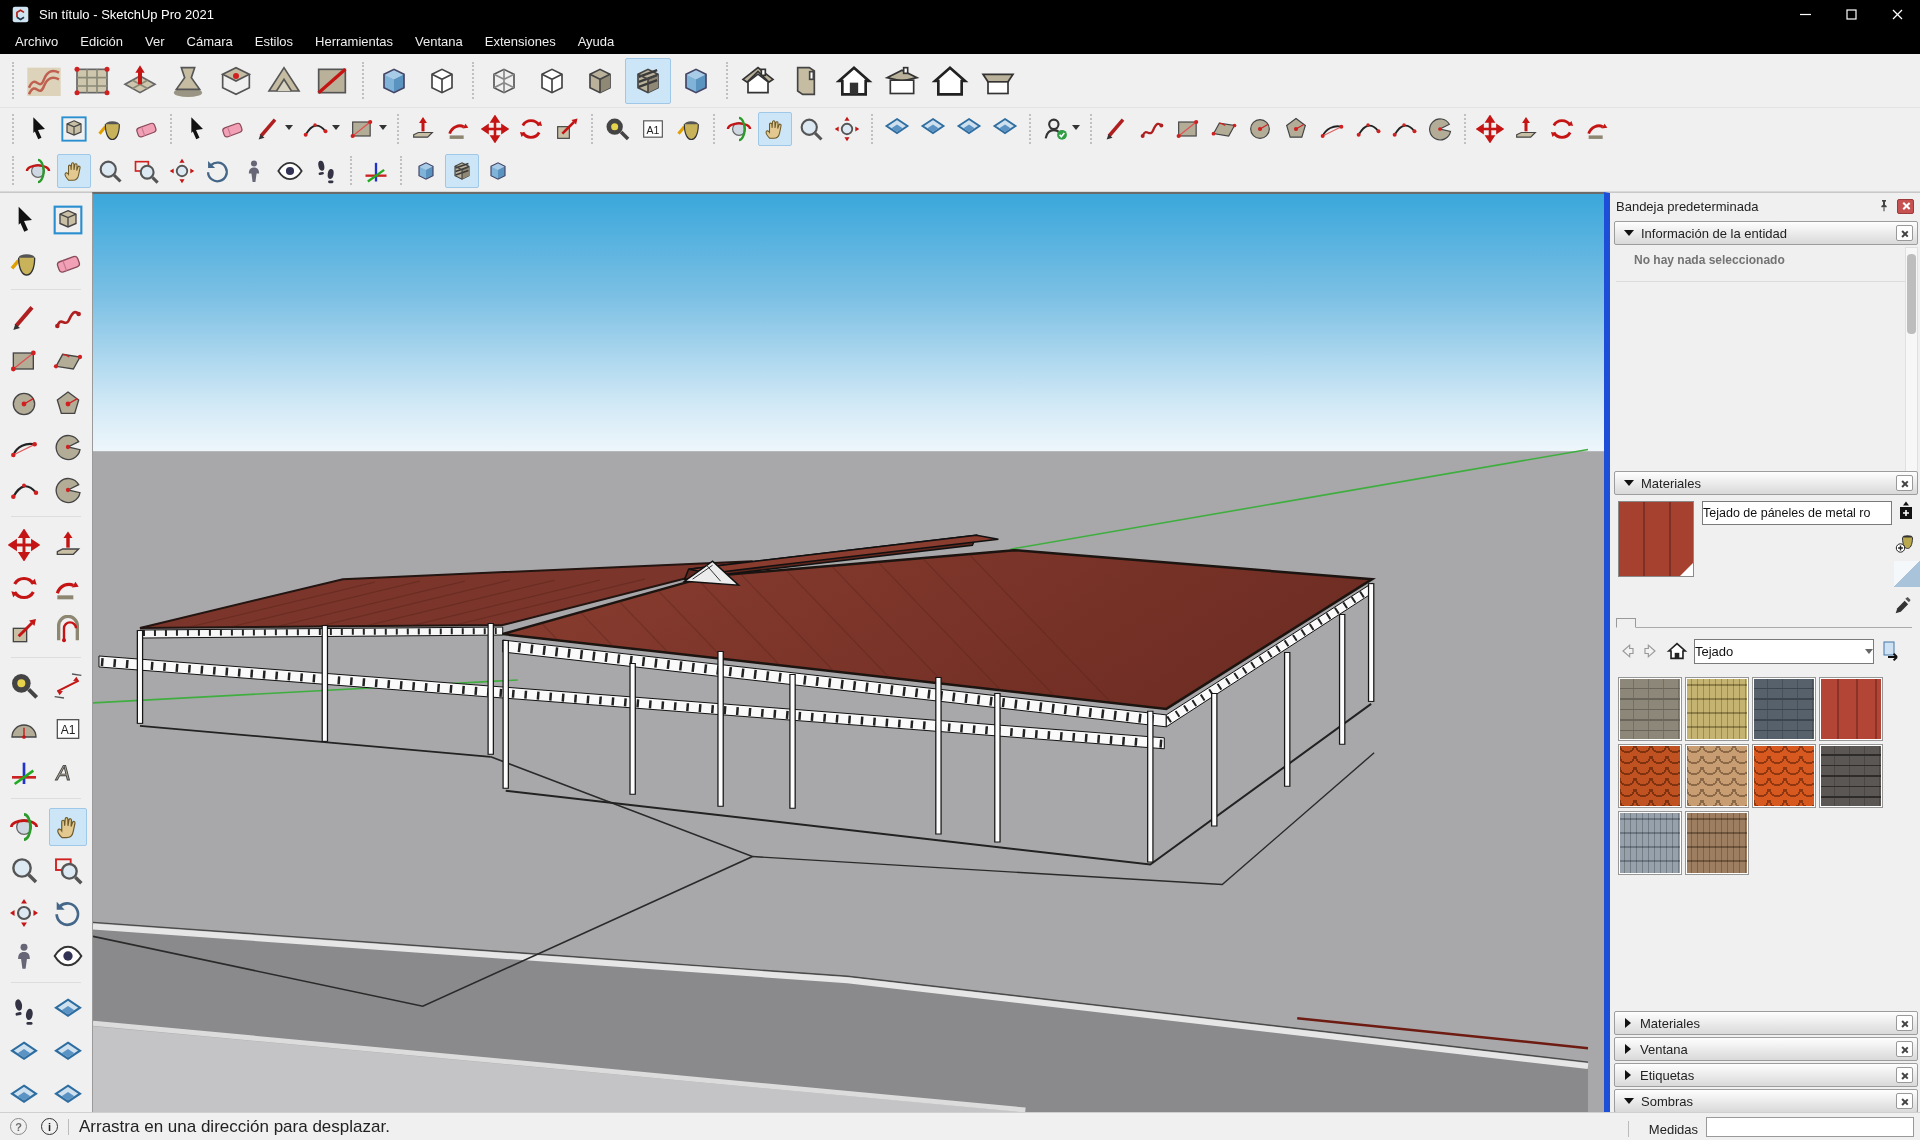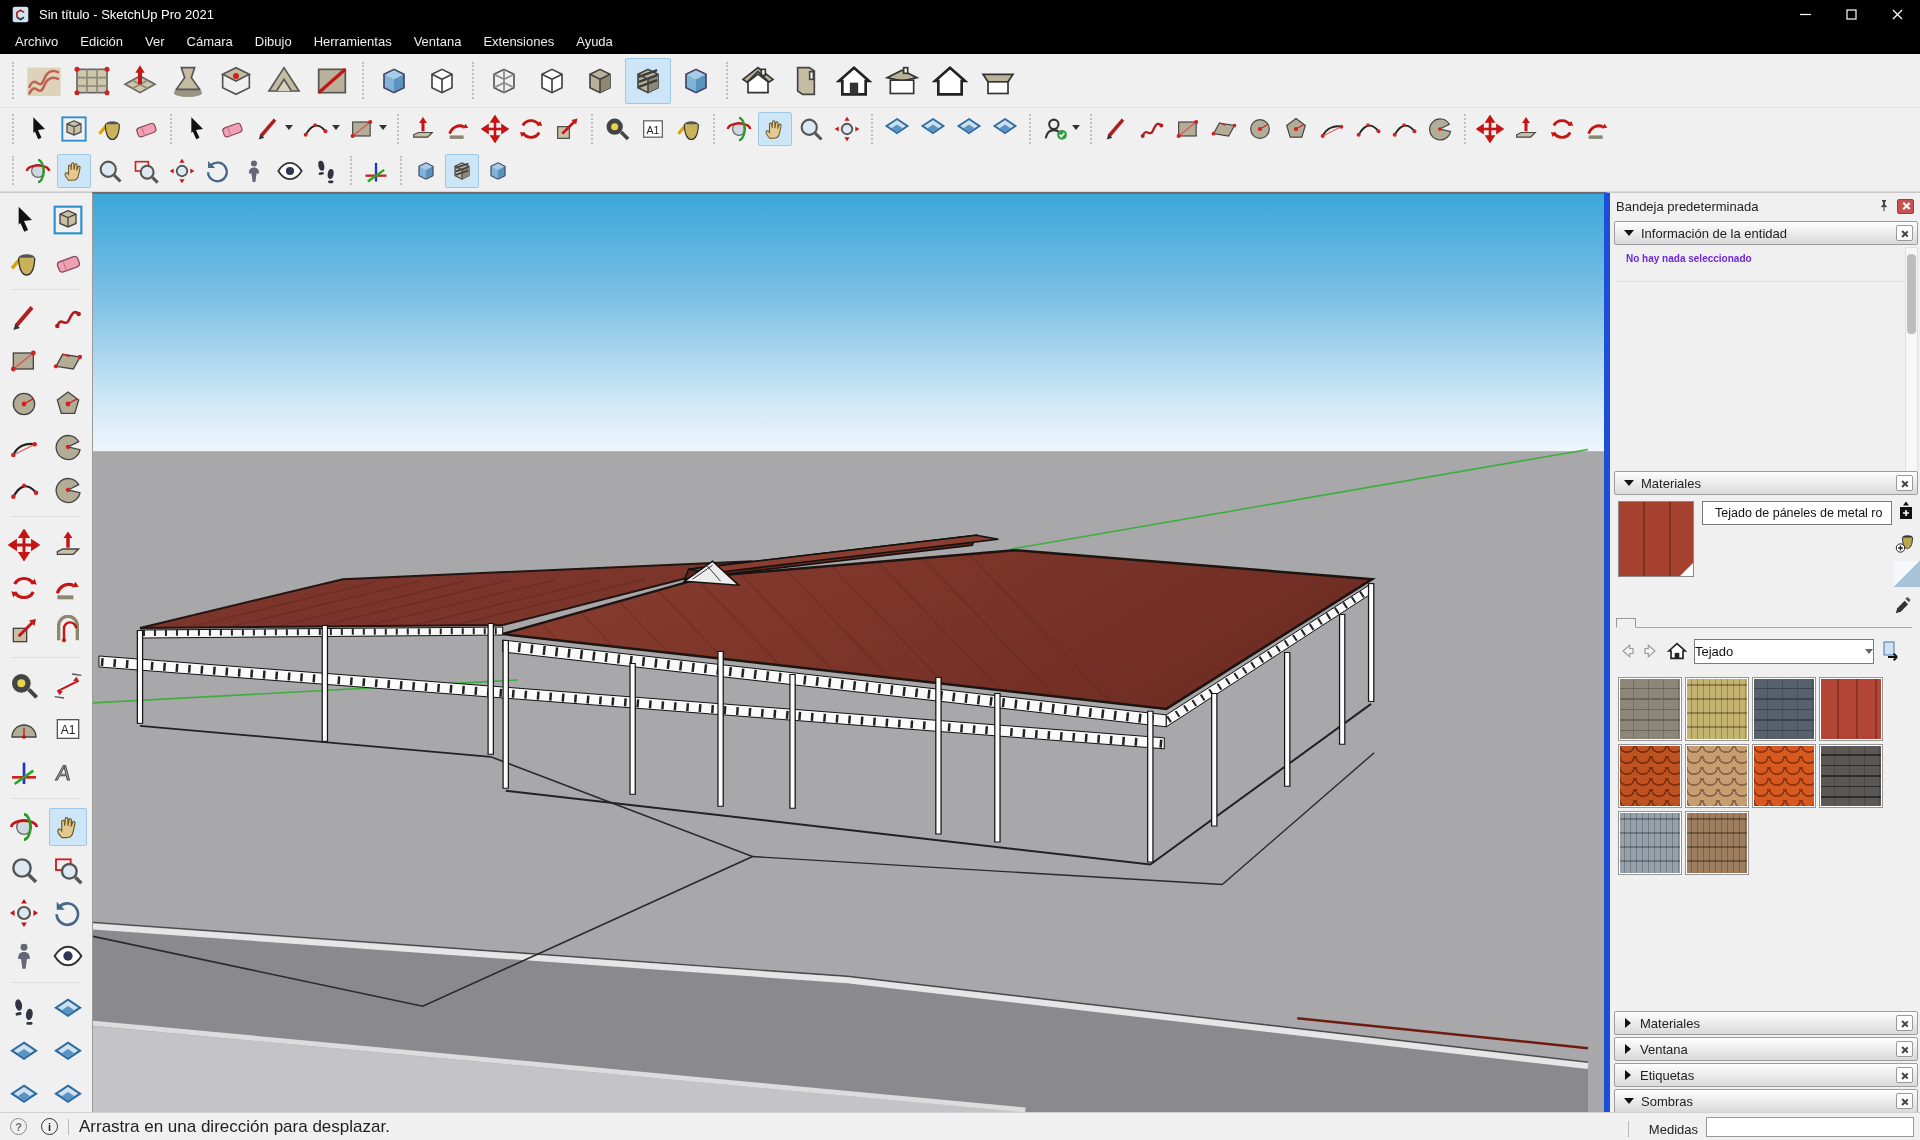--- a/index.html
+++ b/index.html
@@ -53,29 +53,29 @@
   .xg{position:absolute;left:50%;top:50%;width:9px;height:9px;transform:translate(-50%,-50%)}
   .xg::before,.xg::after{content:"";position:absolute;left:4px;top:0;width:1.6px;height:9px;background:#fff}
   .xg::before{transform:rotate(45deg)}.xg::after{transform:rotate(-45deg)}
   .sect-head{position:absolute;left:4px;width:304px;height:24px;background:linear-gradient(#fefefe,#d9d9d9);border:1px solid #9d9d9d;border-radius:2px;display:flex;align-items:center;padding:0 4px;font-size:13px;color:#222}
   .sect-head .arr{width:0;height:0;margin:0 7px 0 5px;border-left:5px solid transparent;border-right:5px solid transparent;border-top:6px solid #111}
   .sect-head.closed .arr{border-top:5px solid transparent;border-bottom:5px solid transparent;border-left:6px solid #111;border-right:none;margin:0 9px 0 6px}
   .sect-head .sp{flex:1}
   .closebtn{width:17px;height:16px;background:#fff;border:1px solid #999;border-radius:2px;position:relative}
   .closebtn::before,.closebtn::after{content:"";position:absolute;left:7px;top:3.5px;width:1.5px;height:8px;background:#444}
   .closebtn::before{transform:rotate(45deg)}.closebtn::after{transform:rotate(-45deg)}
-  #entity-msg{position:absolute;left:16px;top:60px;font-weight:bold;font-size:10px;color:#6d28d9}
+  #entity-msg{position:absolute;left:24px;top:60px;font-weight:bold;font-size:12px;color:#737373}
   #entity-sep{position:absolute;left:6px;top:88px;width:290px;border-top:1px solid #dcdcdc}
   #tray-scroll{position:absolute;right:2px;top:54px;width:13px;height:238px;background:#f7f7f7;border:1px solid #e0e0e0}
   #tray-thumb{position:absolute;left:1px;top:6px;width:9px;height:80px;background:#bdbdbd;border-radius:4px}
 
   #mat-preview{position:absolute;left:8px;top:308px;width:76px;height:76px;border:1px solid #8a8a8a;background:#a64130;
      background-image:repeating-linear-gradient(90deg,transparent 0 24px,rgba(0,0,0,.25) 24px 26px)}
   #mat-preview .corner{position:absolute;right:0;bottom:0;width:0;height:0;border-left:13px solid transparent;border-bottom:13px solid #fff}
-  #mat-name{position:absolute;left:92px;top:308px;width:190px;height:24px;background:#fff;border:1px solid #7a7a7a;font-size:12.5px;line-height:22px;padding:0 12px;white-space:nowrap;overflow:hidden}
+  #mat-name{position:absolute;left:92px;top:308px;width:190px;height:24px;background:#fff;border:1px solid #7a7a7a;font-size:12.5px;line-height:22px;padding:0 0;white-space:nowrap;overflow:hidden}
   .mat-side{position:absolute;left:284px;width:24px;height:24px}
   #mat-tabs{position:absolute;left:6px;top:408px;width:296px;height:27px;border-bottom:1px solid #aaa;display:flex;align-items:flex-end}
   .tab{font-size:13px;color:#222;padding:4px 9px;margin-right:2px;border:1px solid transparent}
   .tab.active{background:#f0f0f0;border:1px solid #999;border-bottom:1px solid #f0f0f0;position:relative;top:1px}
   #eyedrop{position:absolute;left:282px;top:402px;width:22px;height:22px}
   #mat-nav{position:absolute;left:8px;top:444px;width:300px;height:28px;display:flex;align-items:center}
   .navarr{width:20px;height:20px;margin-right:2px}
   #home-ic{width:22px;height:22px;margin:0 6px 0 4px}
   #mat-select{width:180px;height:25px;background:#fff;border:1px solid #7a7a7a;display:flex;align-items:center;padding:0 0;font-size:13px}
   #mat-select .sp{flex:1}
@@ -446,21 +446,21 @@
         </div>
     </div>
   </div>
 
   <div id="menubar">
 
   <span class="menu-item">Archivo</span>
       <span class="menu-item">Edición</span>
       <span class="menu-item">Ver</span>
       <span class="menu-item">Cámara</span>
-      <span class="menu-item">Dibujo</span>
+      <span class="menu-item">Estilos</span>
       <span class="menu-item">Herramientas</span>
       <span class="menu-item">Ventana</span>
       <span class="menu-item">Extensiones</span>
       <span class="menu-item">Ayuda</span>
     </div>
 
   <div id="tbrow1" class="toolbar">
       <span class="grip"></span>
       <span class="tbtn">
         <svg class="ic" viewBox="0 0 24 24">

